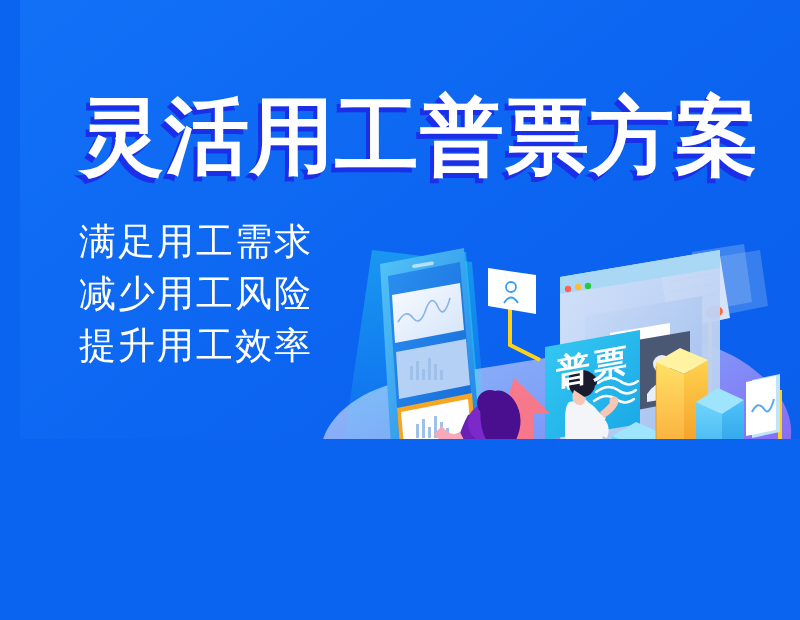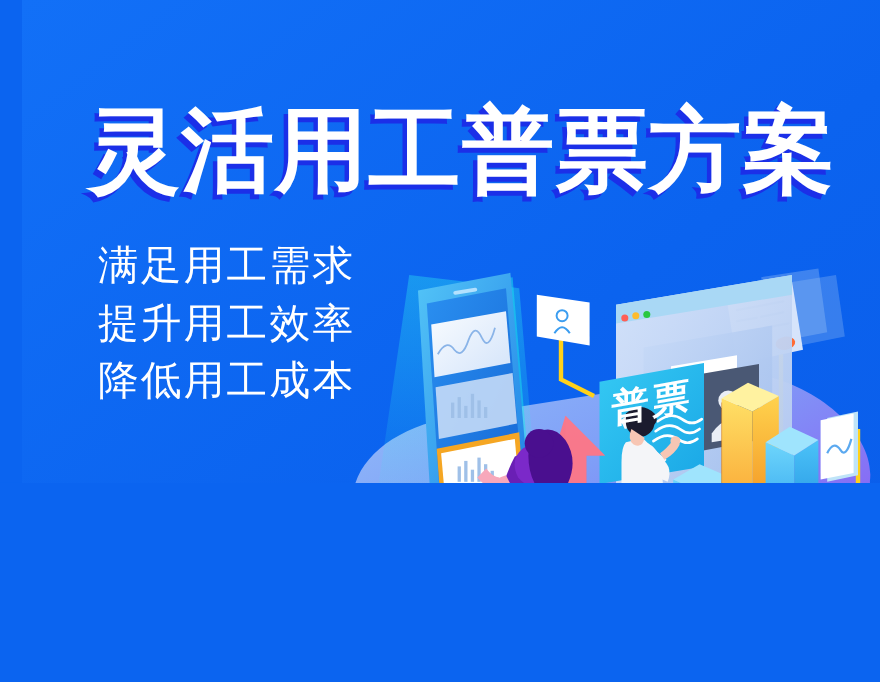--- a/index.html
+++ b/index.html
@@ -21,21 +21,21 @@
 
   
   .headline{
     position:absolute; left:60px; top:88px;
     font-size:84px; line-height:96px;
     font-weight:bold; color:#ffffff;
     letter-spacing:1px;
     white-space:nowrap;
     text-shadow:-4px 5px 0 #1b2fe8;
   }
-  .subs{ position:absolute; left:69px; top:216px; }
+  .subs{ position:absolute; left:59px; top:216px; }
   .sub-line{
     font-size:37px; line-height:52px;
     color:#ffffff; font-weight:400;
     letter-spacing:2px; white-space:nowrap;
   }
 
   
   .stage{ position:absolute; left:0; top:0; width:800px; height:620px; }
   .stage svg{ display:block; }
 </style>
@@ -307,22 +307,22 @@
         <path d="M556 566 L580 578 L602 566 L578 554 Z" fill="#9ec3fb" opacity="0.85"></path>
       </g>
 
     </svg>
   </div>
 
   <h1 class="headline">灵活用工普票方案</h1>
 
   <div class="subs">
     <div class="sub-line">满足用工需求</div>
+    <div class="sub-line">减少用工风险</div>
     <div class="sub-line">提升用工效率</div>
-    <div class="sub-line">降低用工成本</div>
   </div>
 
   <div style="position:absolute; left:536px; top:344px; width:96px; height:66px;
               transform:skewY(-10deg); pointer-events:none;">
     <span style="display:inline-block; font-size:34px; font-weight:bold; color:#ffffff;
                  letter-spacing:3px; line-height:40px; white-space:nowrap;">普票</span>
   </div>
 
 </div>
 

